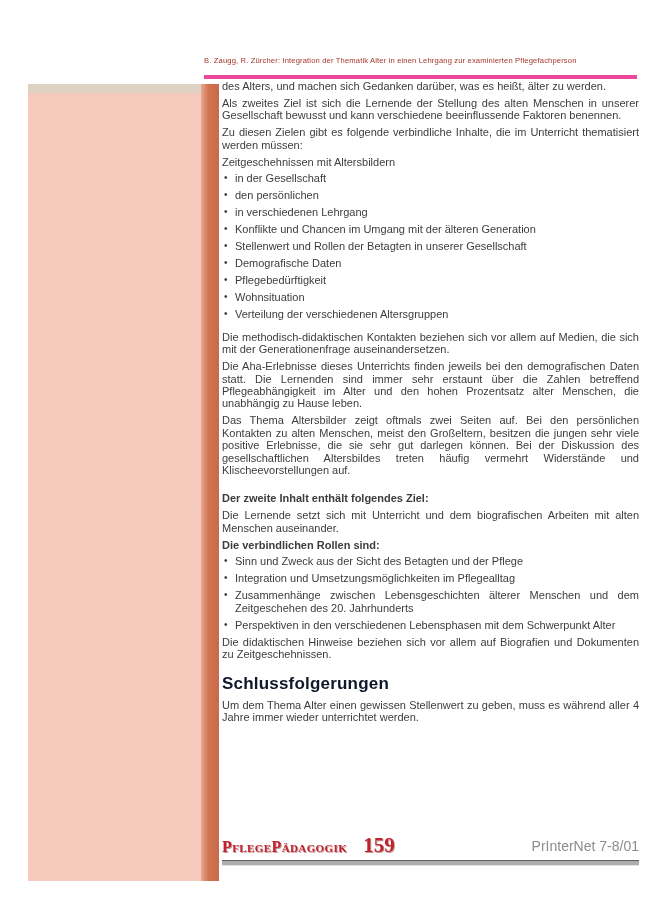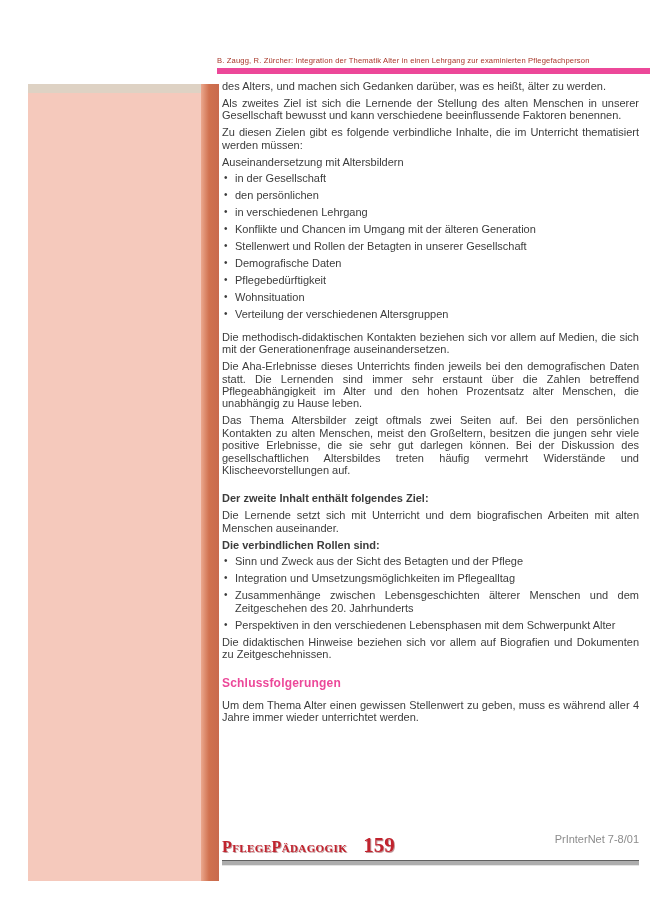--- a/index.html
+++ b/index.html
@@ -4,23 +4,23 @@
 <style>
   html, body { margin:0; padding:0; }
   body {
     width:652px; height:907px; background:#ffffff; overflow:hidden;
     font-family:"Liberation Sans", sans-serif; color:#3c3c3c;
   }
   .page { position:relative; width:652px; height:907px; background:#fff; }
 
   
   .running-head {
-    position:absolute; left:217px; top:56px; width:433px;
+    position:absolute; left:204px; top:56px; width:433px;
     font-size:7.6px; line-height:9px; color:#a8382a; letter-spacing:0.15px;
-    padding-bottom:3px; border-bottom:6px solid #ec4899; white-space:nowrap; overflow:hidden;
+    padding-bottom:10px; border-bottom:4px solid #ec4899; white-space:nowrap; overflow:hidden;
   }
 
   
   .pink-panel {
     position:absolute; left:28px; top:84px; width:173px; height:797px;
     background:#f5c9bc;
   }
   .pink-panel::before {
     content:""; position:absolute; left:0; top:0; right:0; height:9px;
     background:#ded2c4;
@@ -43,38 +43,38 @@
   ul.dot-list li {
     position:relative; padding-left:13px; margin:0 0 4.6px 0; text-align:justify;
   }
   ul.dot-list li::before {
     content:"\2022"; position:absolute; left:2px; top:0; font-size:10px; color:#3c3c3c;
   }
   .after-list { margin-top:10px !important; }
   .block-gap   { margin-top:16px !important; }
 
   .conclusion-heading {
-    color:#ec4899; font-weight:bold; font-size:12px; line-height:17px;
+    color:#0f172a; font-weight:bold; font-size:17px; line-height:17px;
     letter-spacing:0.2px; margin:14px 0 7px 0; text-align:left;
   }
 
   
   .footer { position:absolute; left:222px; top:833px; width:417px; }
-  .footer-row { display:flex; justify-content:space-between; align-items:flex-start; }
+  .footer-row { display:flex; justify-content:space-between; align-items:center; }
   .brand-wrap { display:flex; align-items:baseline; }
   .footer-brand {
     font-family:"Liberation Serif", serif; font-variant:small-caps; font-weight:bold;
     font-size:16px; color:#c1232e; letter-spacing:0.4px;
     text-shadow:1px 1px 0 rgba(120,30,35,0.45);
   }
   .footer-pagenum {
     font-family:"Liberation Serif", serif; font-weight:bold; font-size:21px;
     color:#c1232e; margin-left:16px; text-shadow:1px 1px 0 rgba(120,30,35,0.45);
   }
-  .footer-issue { font-size:11px; color:#8c8c8c; }
+  .footer-issue { font-size:14px; color:#8c8c8c; }
   .footer-rule {
     margin-top:2px; height:4px; background:#adadad; border-top:1px solid #5f5f5f;
     box-shadow:0 1px 0 #e3e3e3;
   }
 </style>
 </head>
 <body>
 
 <div class="page">
 
@@ -82,21 +82,21 @@
 
   <div class="pink-panel"></div>
   <div class="accent-bar"></div>
 
   <div class="content">
 
     <p>des Alters, und machen sich Gedanken darüber, was es heißt, älter zu werden.</p>
     <p>Als zweites Ziel ist sich die Lernende der Stellung des alten Menschen in unserer Gesellschaft bewusst und kann verschiedene beeinflussende Faktoren benennen.</p>
     <p>Zu diesen Zielen gibt es folgende verbindliche Inhalte, die im Unterricht thematisiert werden müssen:</p>
 
-    <p class="list-intro">Auseinandersetzung mit Altersbildern</p>
+    <p class="list-intro">Zeitgeschehnissen mit Altersbildern</p>
     <ul class="dot-list">
       <li>in der Gesellschaft</li>
       <li>den persönlichen</li>
       <li>in verschiedenen Lehrgang</li>
       <li>Konflikte und Chancen im Umgang mit der älteren Generation</li>
       <li>Stellenwert und Rollen der Betagten in unserer Gesellschaft</li>
       <li>Demografische Daten</li>
       <li>Pflegebedürftigkeit</li>
       <li>Wohnsituation</li>
       <li>Verteilung der verschiedenen Altersgruppen</li>

